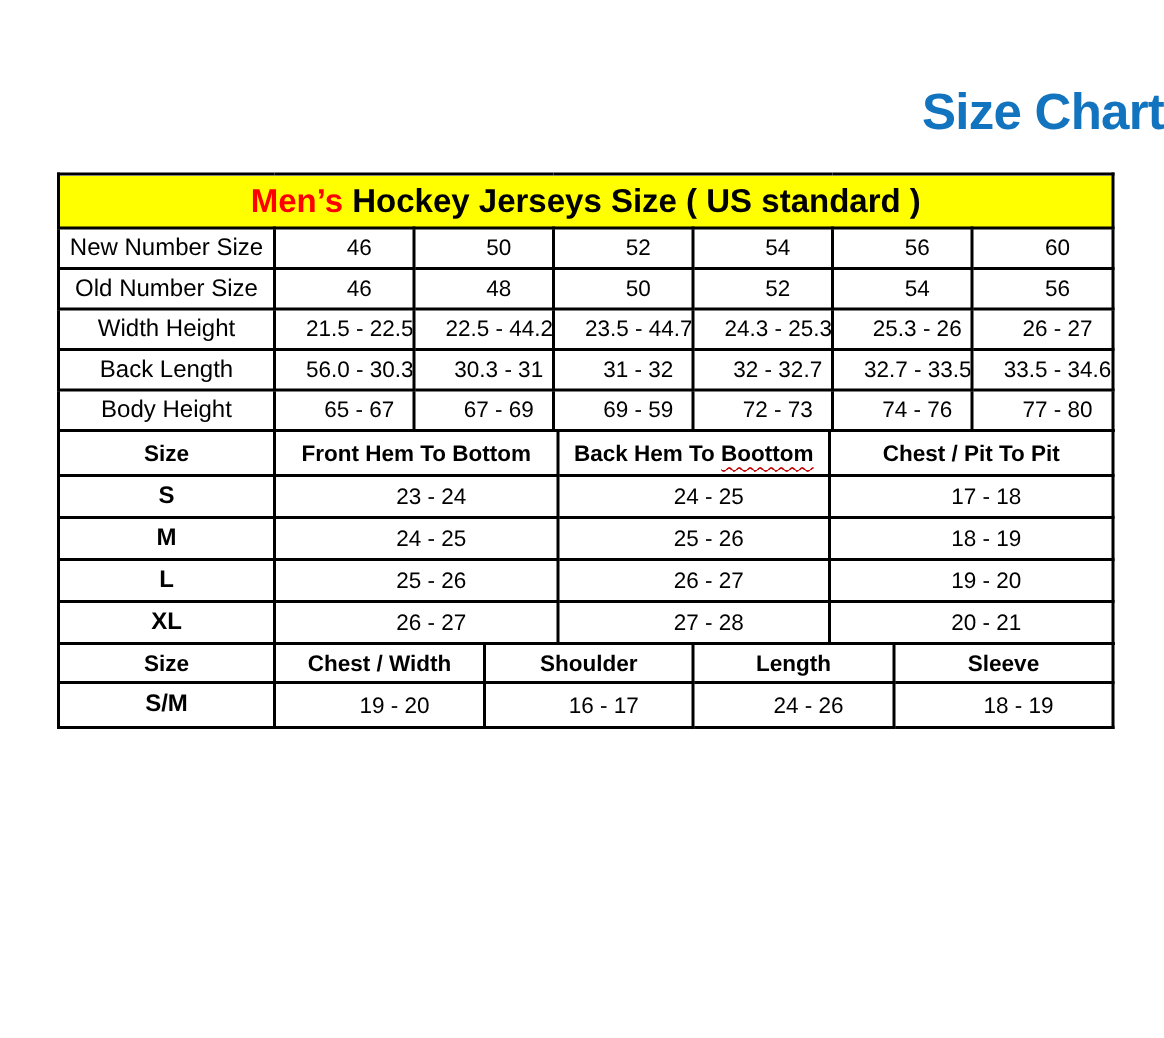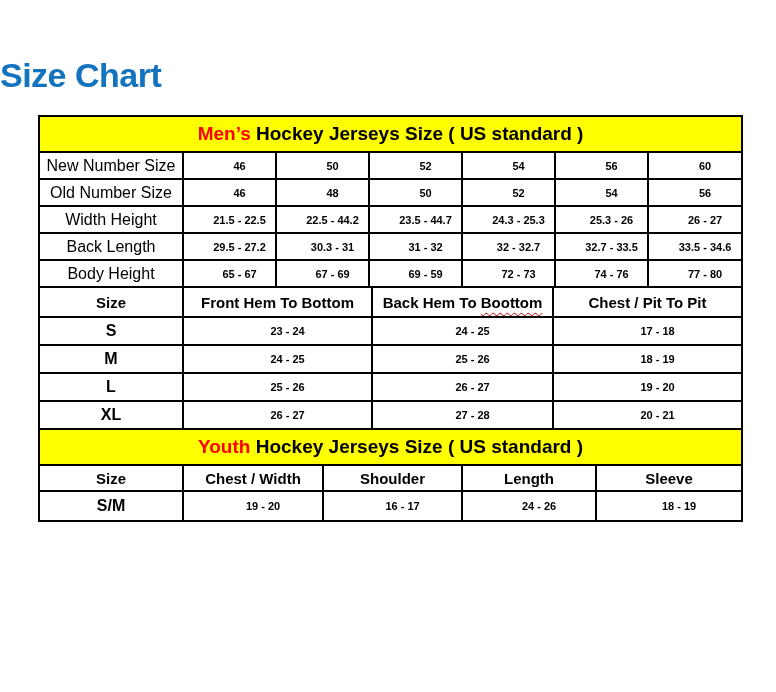--- a/index.html
+++ b/index.html
@@ -2,37 +2,37 @@
 <html><head>
 <meta charset="utf-8">
 <style>
   html, body { margin:0; padding:0; }
   body {
     width:776px; height:692px; background:#ffffff;
     font-family:"Liberation Sans", sans-serif; color:#000;
     overflow:hidden;
   }
   .page-title {
-    margin:56px 0 20px 0; text-align:left;
+    margin:56px 0 20px 0; text-align:right;
     font-size:34px; font-weight:700; color:#1273BE;
     letter-spacing:-0.5px;
   }
   .tables { margin:0 0 0 38px; width:703px; }
   table { border-collapse:collapse; table-layout:fixed; width:703px; }
   table + table { margin-top:-2px; }
   td, th {
     border:2px solid #000; text-align:center; vertical-align:middle;
     padding:0; overflow:hidden; white-space:nowrap;
   }
   tr.band td {
-    background:#FFFF00; font-size:19px; font-weight:700; height:34px;
+    background:#FFFF00; font-size:22px; font-weight:700; height:34px;
   }
   tr.band .hl { color:#FF0000; }
   th { font-size:15px; font-weight:700; height:26px; }
-  td.v { font-size:11px; font-weight:700; height:25px;padding-left:20px; }
+  td.v { font-size:15px; font-weight:400; height:25px;padding-left:20px; }
   td.lbl { font-size:16px; font-weight:400; }
   table.womens td.lbl, table.youth td.lbl { font-weight:700; }
   table.womens td.v, table.womens td.lbl { height:26px; }
   table.womens th { height:28px; }
   table.youth td.v, table.youth td.lbl { height:28px; }
   table.youth th { height:24px; }
   .wavy {
     text-decoration:underline;
     text-decoration-style:wavy;
     text-decoration-color:#C00000;
@@ -83,21 +83,21 @@
       <td class="lbl">Width Height</td>
       <td class="v">21.5 - 22.5</td>
       <td class="v">22.5 - 44.2</td>
       <td class="v">23.5 - 44.7</td>
       <td class="v">24.3 - 25.3</td>
       <td class="v">25.3 - 26</td>
       <td class="v">26 - 27</td>
     </tr>
     <tr>
       <td class="lbl">Back Length</td>
-      <td class="v">29.5 - 27.2</td>
+      <td class="v">56.0 - 30.3</td>
       <td class="v">30.3 - 31</td>
       <td class="v">31 - 32</td>
       <td class="v">32 - 32.7</td>
       <td class="v">32.7 - 33.5</td>
       <td class="v">33.5 - 34.6</td>
     </tr>
     <tr>
       <td class="lbl">Body Height</td>
       <td class="v">65 - 67</td>
       <td class="v">67 - 69</td>
@@ -152,23 +152,20 @@
 
   <table class="youth">
     <colgroup>
       <col style="width:144px">
         <col style="width:140px">
         <col style="width:139px">
         <col style="width:134px">
         <col style="width:146px">
     </colgroup>
     <tbody>
-        <tr class="band">
-      <td colspan="5"><span class="hl">Youth</span><span> Hockey Jerseys Size ( US standard )</span></td>
-    </tr>
     <tr>
       <th>Size</th>
       <th>Chest / Width</th>
       <th>Shoulder</th>
       <th>Length</th>
       <th>Sleeve</th>
     </tr>
     <tr>
       <td class="lbl">S/M</td>
       <td class="v">19 - 20</td>

